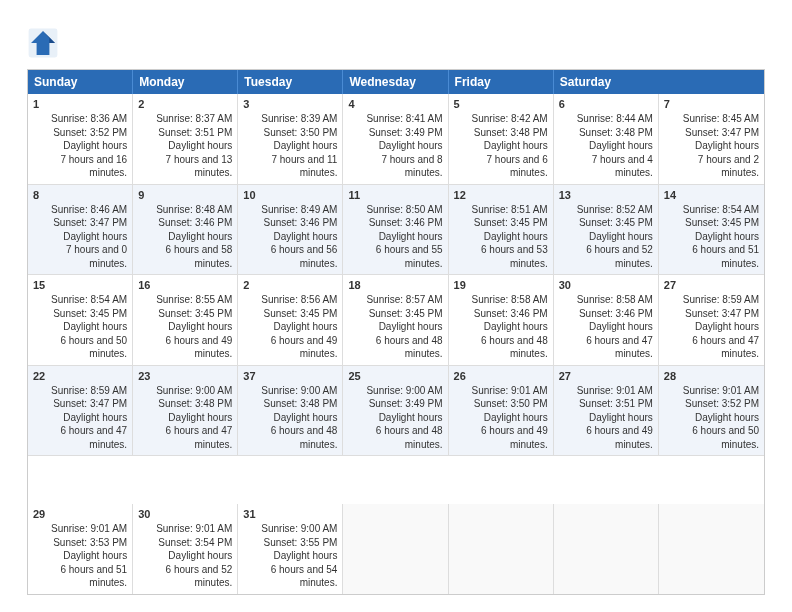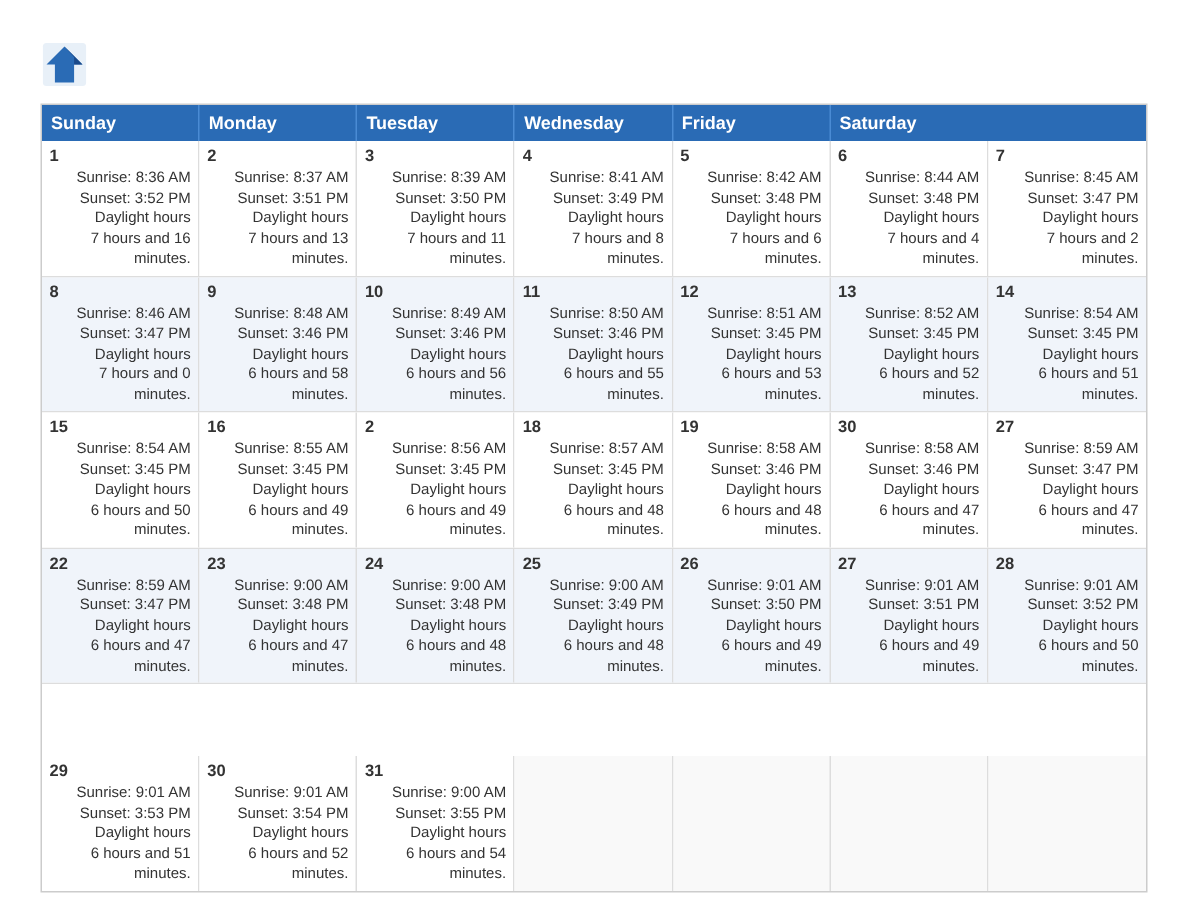--- a/index.html
+++ b/index.html
@@ -237,21 +237,21 @@
         <div class="cal-row">
           <div class="cal-cell alt-row">
             <span class="day-num">22</span>
             <div class="cell-text">Sunrise: 8:59 AM<br>Sunset: 3:47 PM<br>Daylight hours<br>6 hours and 47 minutes.</div>
           </div>
           <div class="cal-cell alt-row">
             <span class="day-num">23</span>
             <div class="cell-text">Sunrise: 9:00 AM<br>Sunset: 3:48 PM<br>Daylight hours<br>6 hours and 47 minutes.</div>
           </div>
           <div class="cal-cell alt-row">
-            <span class="day-num">24</span>
+            <span class="day-num">37</span>
             <div class="cell-text">Sunrise: 9:00 AM<br>Sunset: 3:48 PM<br>Daylight hours<br>6 hours and 48 minutes.</div>
           </div>
           <div class="cal-cell alt-row">
             <span class="day-num">25</span>
             <div class="cell-text">Sunrise: 9:00 AM<br>Sunset: 3:49 PM<br>Daylight hours<br>6 hours and 48 minutes.</div>
           </div>
           <div class="cal-cell alt-row">
             <span class="day-num">26</span>
             <div class="cell-text">Sunrise: 9:01 AM<br>Sunset: 3:50 PM<br>Daylight hours<br>6 hours and 49 minutes.</div>
           </div>

